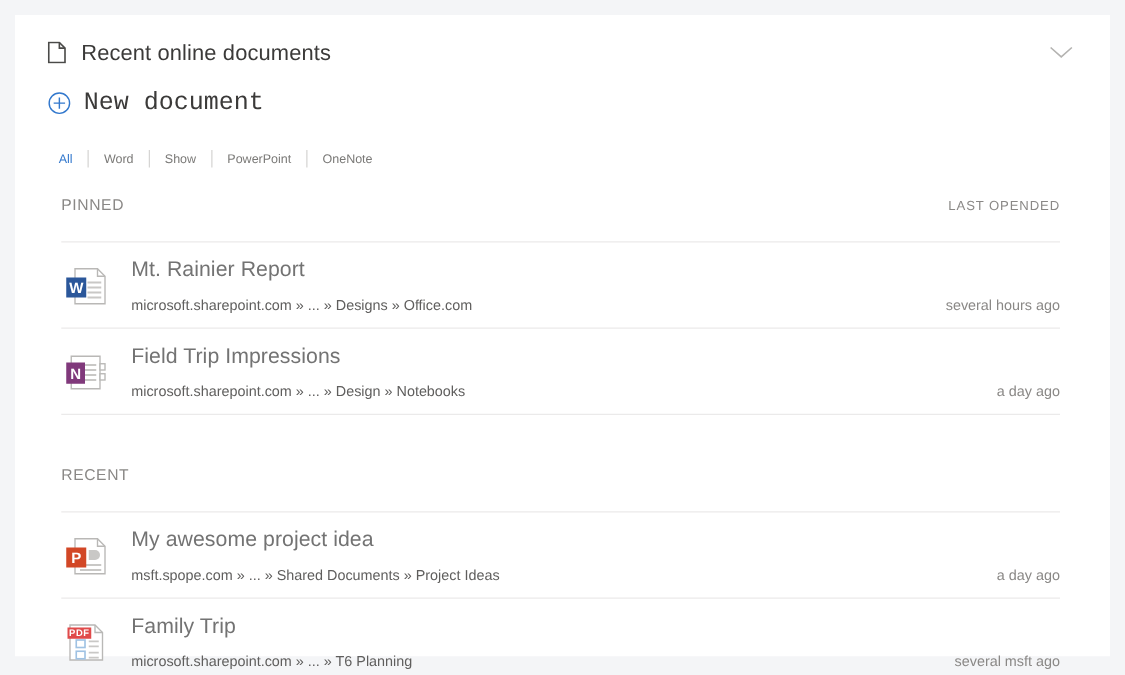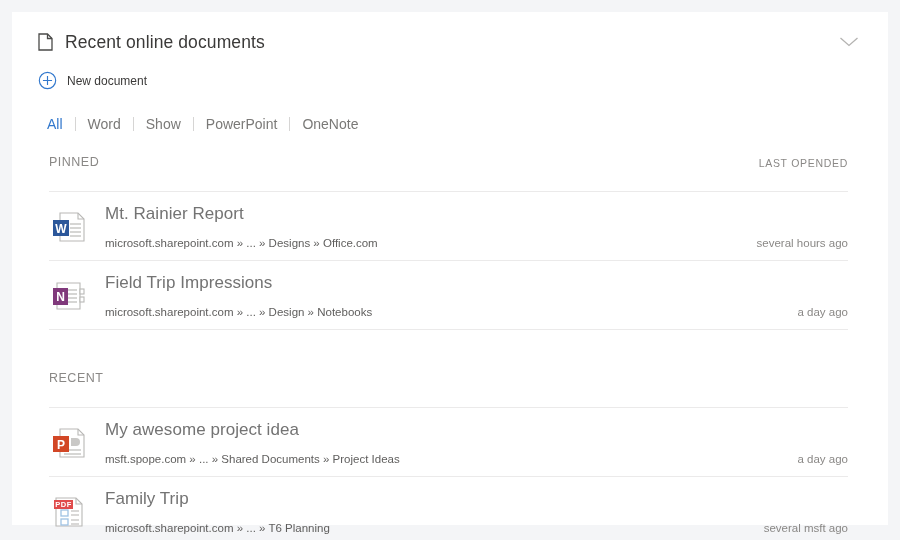--- a/index.html
+++ b/index.html
@@ -68,32 +68,33 @@
     width: max-content;
   }
   .plus-icon {
     width: 19px;
     height: 19px;
     margin-right: 10px;
     flex: none;
     display: block;
   }
   .new-doc-label {
-    font-size: 12px;
+    font-size: 20px;
     color: #3b3a39;
+    font-family: Liberation Mono, monospace;
   }
 
   
   .filters {
     display: flex;
     align-items: center;
     margin: 26px 0 0 35px;
   }
   .filter {
-    font-size: 14px;
+    font-size: 10px;
     color: #7a7977;
     cursor: pointer;
     padding: 0 12px;
   }
   .filter:first-child { padding-left: 0; }
   .filter.active { color: #3278cd; }
   .filter-sep {
     width: 1px;
     height: 14px;
     background: #d6d5d4;

